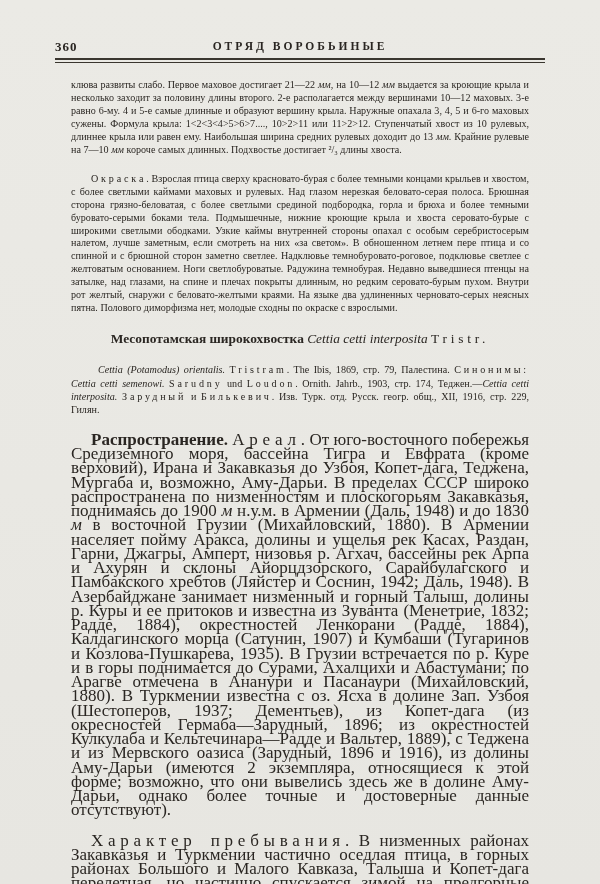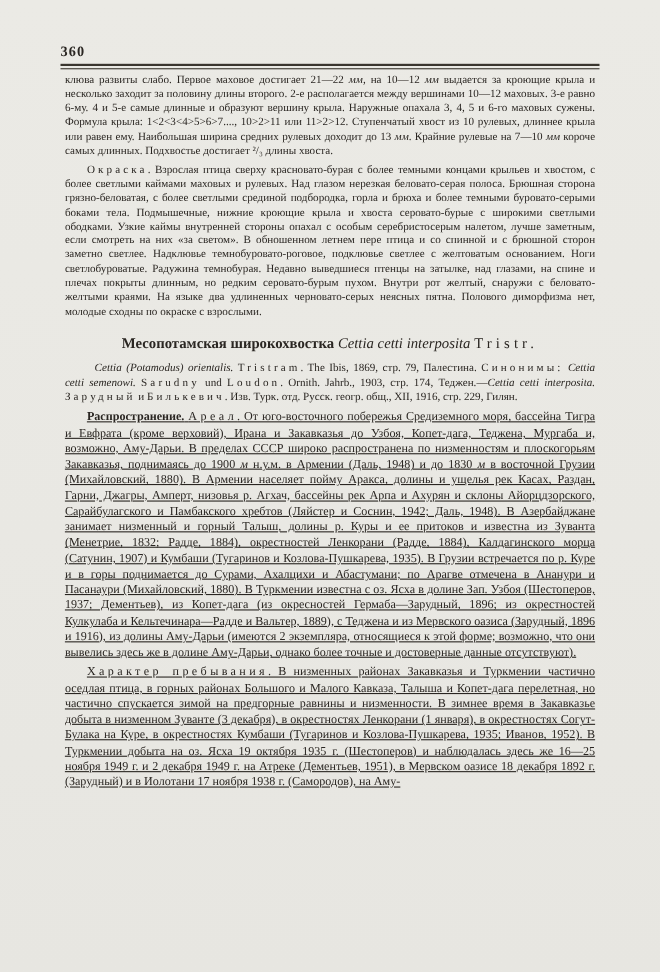--- a/index.html
+++ b/index.html
@@ -21,43 +21,44 @@
   }
   .running-title {
     position:absolute; left:0; right:0; top:2px;
     text-align:center; font-size:11.5px; font-weight:bold; letter-spacing:3px;
   }
   .rule {
     margin-top:4px; height:2px;
     border-top:2px solid #3a362f;
     border-bottom:1px solid #3a362f;
   }
-  .content p { margin:4px; text-align:justify; }
+  .content p { margin:16px; text-align:justify; }
   .small { font-size:10.1px; line-height:12.95px; }
-  .large { font-size:11px; line-height:14.25px;text-decoration:underline; }
+  .large { font-size:17px; line-height:14.25px; }
   .indent { text-indent:20px; }
   .mt-first { margin-top:9px; }
   .species-heading {
     margin:13px 0 8px 0;
     text-align:center;
     font-size:13.4px; line-height:16px;
     font-weight:normal;
   }
   .synonyms { text-indent:27px; line-height:13.4px; }
   .mt-dist { margin-top:11px; }
   .it { font-style:italic; }
   .bd { font-weight:bold; }
   .spaced { letter-spacing:0.28em;text-align:right; }
 </style>
 </head>
 <body>
 
 <div class="page">
   <div class="header">
     <span class="pagenum">360</span>
+    <span class="running-title">ОТРЯД ВОРОБЬИНЫЕ</span>
   </div>
   <div class="rule"></div>
 
   <div class="content">
     <p class="small mt-first"><span>клюва развиты слабо. Первое маховое достигает 21—22 </span><span class="it">мм</span><span>, на 10—12 </span><span class="it">мм</span><span> выдается за кроющие крыла и несколько заходит за половину длины второго. 2-е располагается между вершинами 10—12 маховых. 3-е равно 6-му. 4 и 5-е самые длинные и образуют вершину крыла. Наружные опахала 3, 4, 5 и 6-го маховых сужены. Формула крыла: 1&lt;2&lt;3&lt;4&gt;5&gt;6&gt;7...., 10&gt;2&gt;11 или 11&gt;2&gt;12. Ступенчатый хвост из 10 рулевых, длиннее крыла или равен ему. Наибольшая ширина средних рулевых доходит до 13 </span><span class="it">мм</span><span>. Крайние рулевые на 7—10 </span><span class="it">мм</span><span> короче самых длинных. Подхвостье достигает ²/₃ длины хвоста.</span></p>
 
     <p class="small indent"><span class="spaced">Окраска</span><span>. Взрослая птица сверху красновато-бурая с более темными концами крыльев и хвостом, с более светлыми каймами маховых и рулевых. Над глазом нерезкая беловато-серая полоса. Брюшная сторона грязно-беловатая, с более светлыми срединой подбородка, горла и брюха и более темными буровато-серыми боками тела. Подмышечные, нижние кроющие крыла и хвоста серовато-бурые с широкими светлыми ободками. Узкие каймы внутренней стороны опахал с особым серебристосерым налетом, лучше заметным, если смотреть на них «за светом». В обношенном летнем пере птица и со спинной и с брюшной сторон заметно светлее. Надклювье темнобуровато-роговое, подклювье светлее с желтоватым основанием. Ноги светлобуроватые. Радужина темнобурая. Недавно выведшиеся птенцы на затылке, над глазами, на спине и плечах покрыты длинным, но редким серовато-бурым пухом. Внутри рот желтый, снаружи с беловато-желтыми краями. На языке два удлиненных черновато-серых неясных пятна. Полового диморфизма нет, молодые сходны по окраске с взрослыми.</span></p>
 
     <h2 class="species-heading"><span class="bd">Месопотамская широкохвостка </span><span class="it">Cettia cetti interposita</span><span> </span><span class="spaced">Tristr.</span></h2>
 

